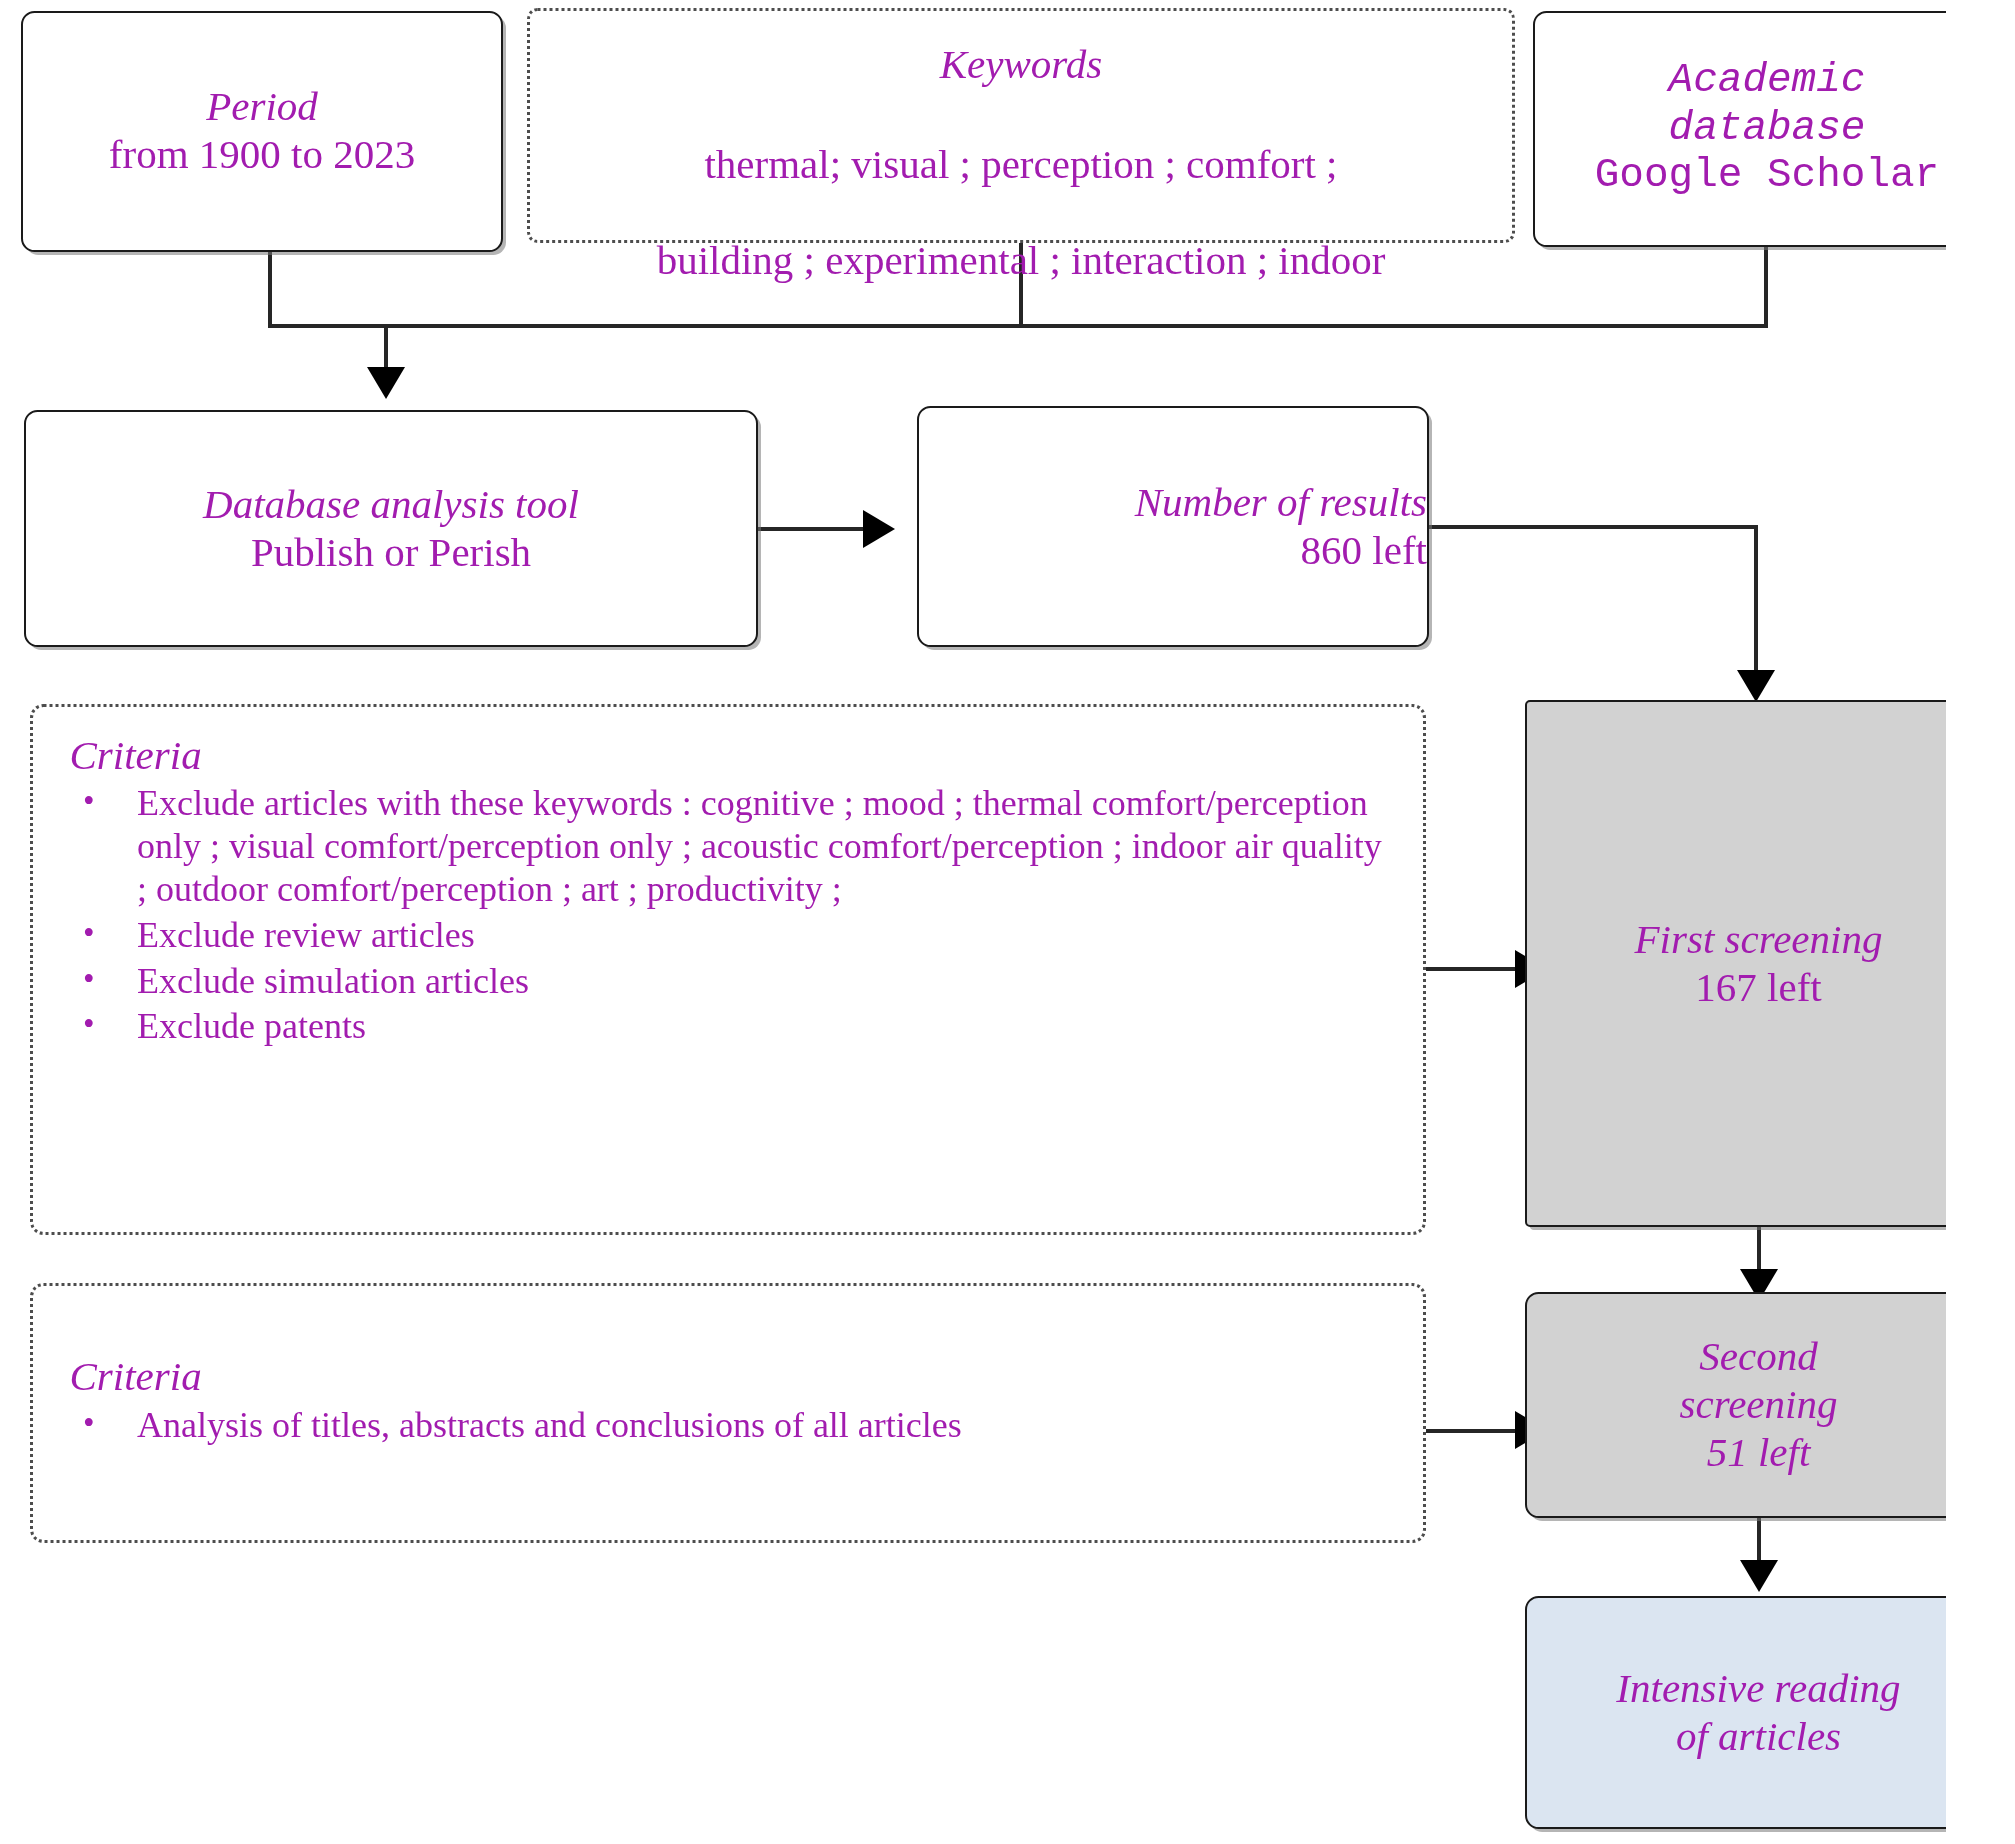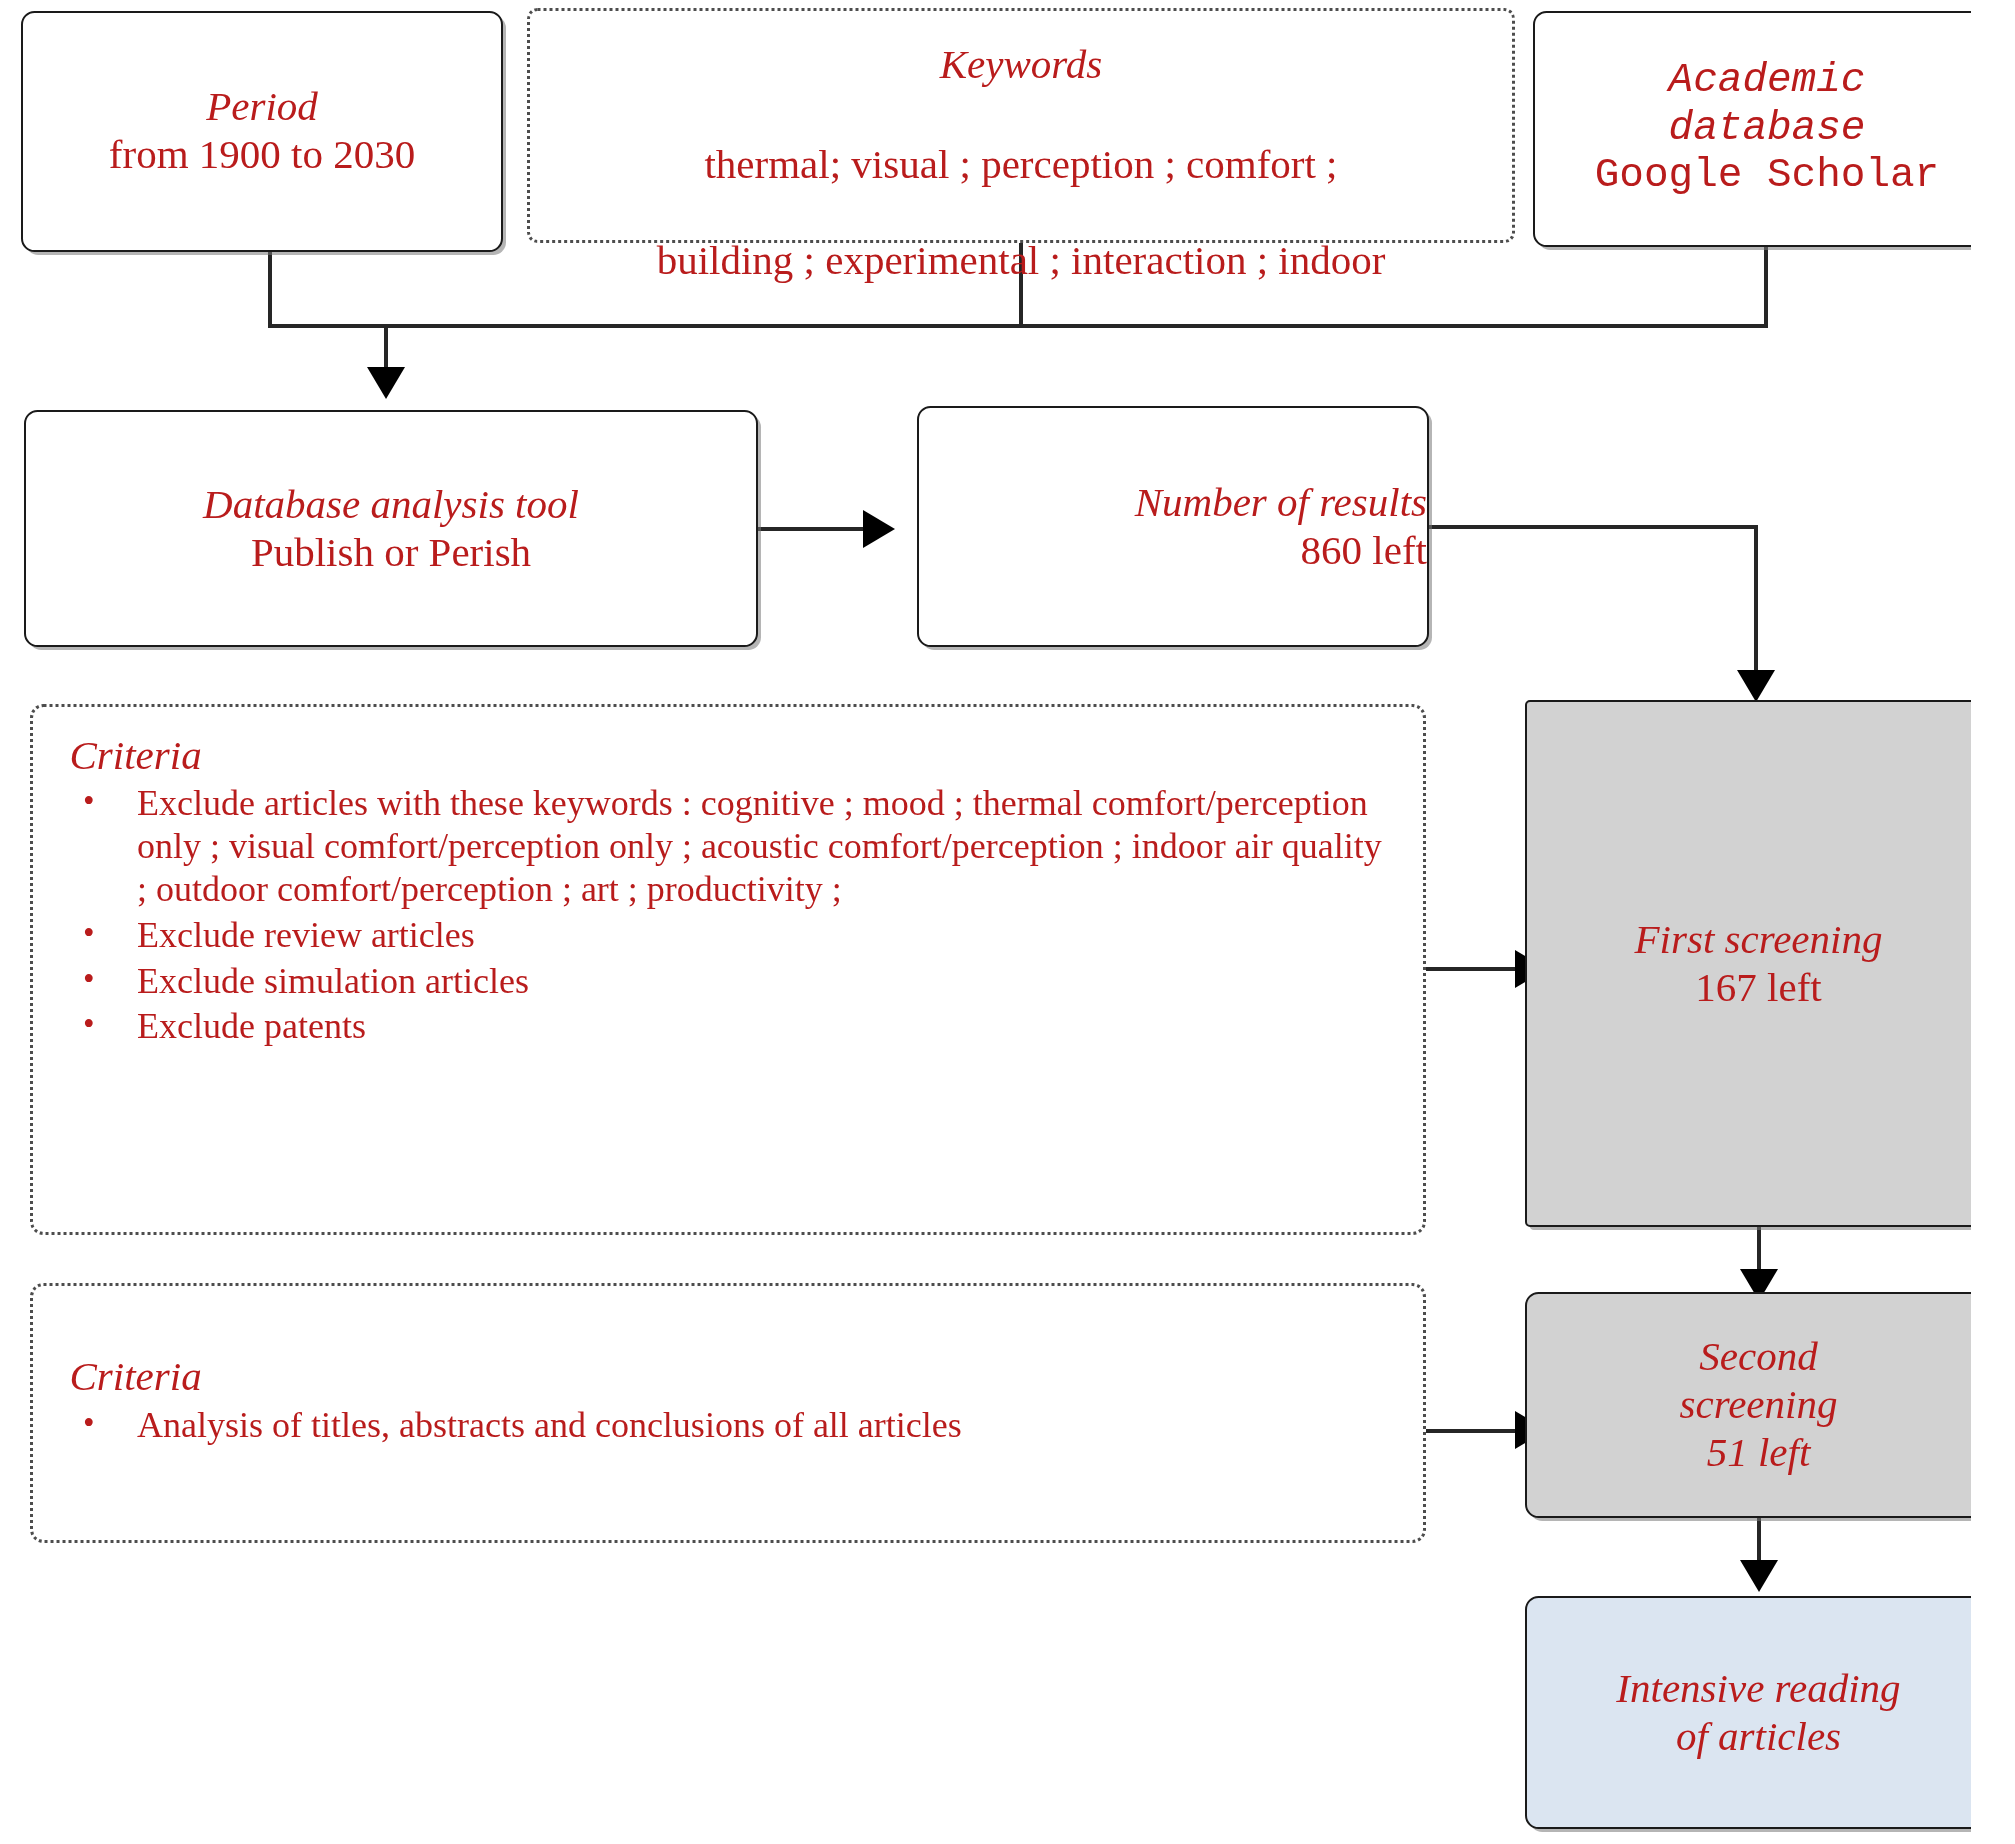--- a/index.html
+++ b/index.html
@@ -6,23 +6,22 @@
     margin: 0;
     padding: 0;
     background: #ffffff;
   }
   #stage {
     position: relative;
     width: 1946px;
     height: 1844px;
     background: #ffffff;
     font-family: "Liberation Serif", "DejaVu Serif", serif;
-    color: #b91c1c;
+    color: #a21caf;
     overflow: hidden;
-    padding-left: 25px;
   }
 
   
   .node {
     position: absolute;
     box-sizing: border-box;
     display: flex;
     flex-direction: column;
     align-items: center;
     justify-content: center;
@@ -120,21 +119,21 @@
     border-left: 32px solid #000000;
   }
 </style>
 </head>
 <body>
 
 <div id="stage">
 
   <div class="node solid fs-54" style="left:21px; top:10.5px; width:482px; height:241px;">
     <div class="title">Period</div>
-    <div class="sub">from 1900 to 2030</div>
+    <div class="sub">from 1900 to 2023</div>
   </div>
 
   <div class="node dotted fs-54" style="left:527px; top:7.5px; width:988px; height:235px; justify-content:flex-start; padding-top:30px;">
     <div class="title">Keywords</div>
     <div class="sub" style="margin-top:4.5px;">thermal; visual ; perception ; comfort ;</div>
     <div class="sub">building ; experimental ; interaction ; indoor</div>
   </div>
 
   <div class="node solid fs-54" style="left:1533px; top:10.5px; width:468px; height:236px;font-family:Liberation Mono, monospace;">
     <div class="title">Academic</div>

